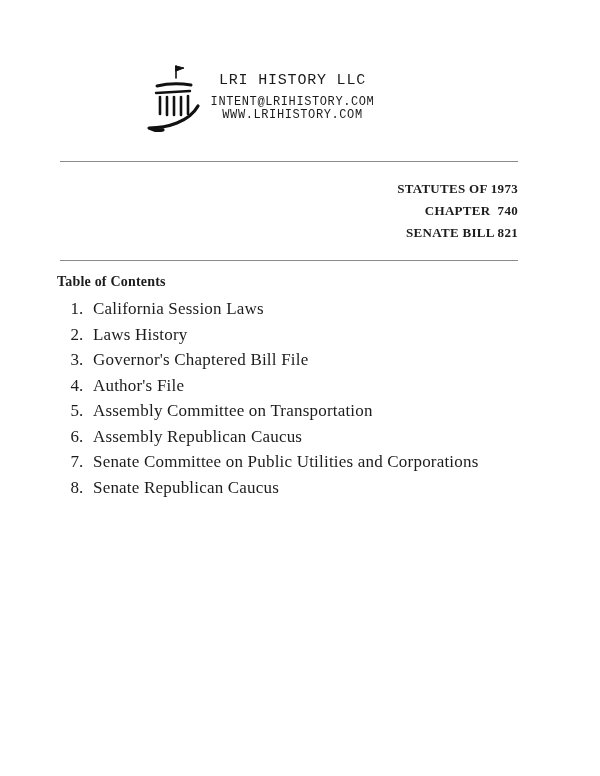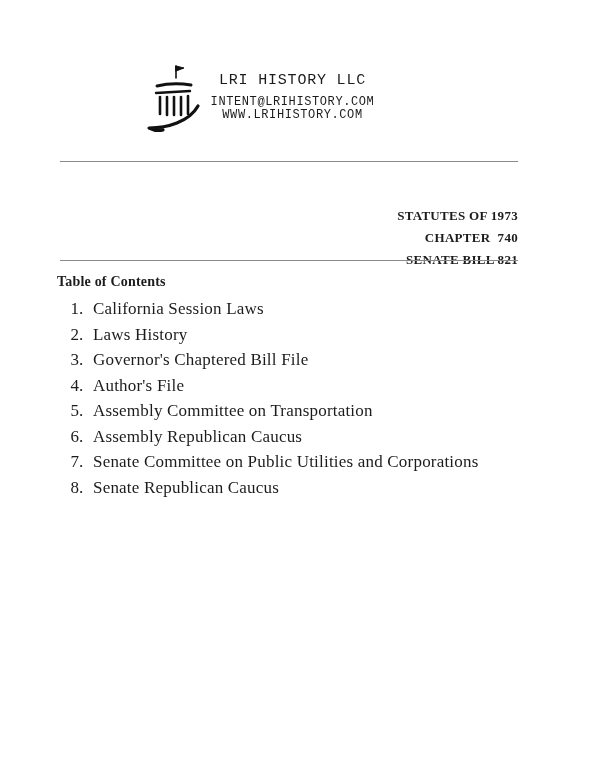--- a/index.html
+++ b/index.html
@@ -71,21 +71,20 @@
   
   .reference-block {
     position: absolute;
     top: 178px;
     right: 82px;
     text-align: right;
     font-weight: bold;
     font-size: 13px;
     line-height: 22px;
     letter-spacing: 0.3px;
-    margin-top: 27px;
   }
   .reference-block div { white-space: pre; }
 
   
   .toc-title {
     position: absolute;
     top: 274px;
     left: 57px;
     margin: 0;
     font-size: 14px;

